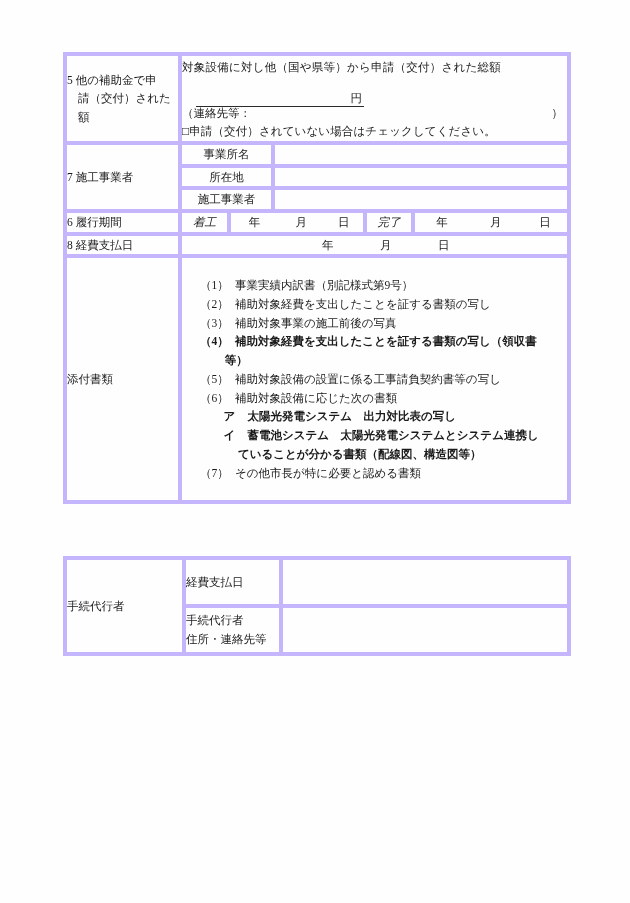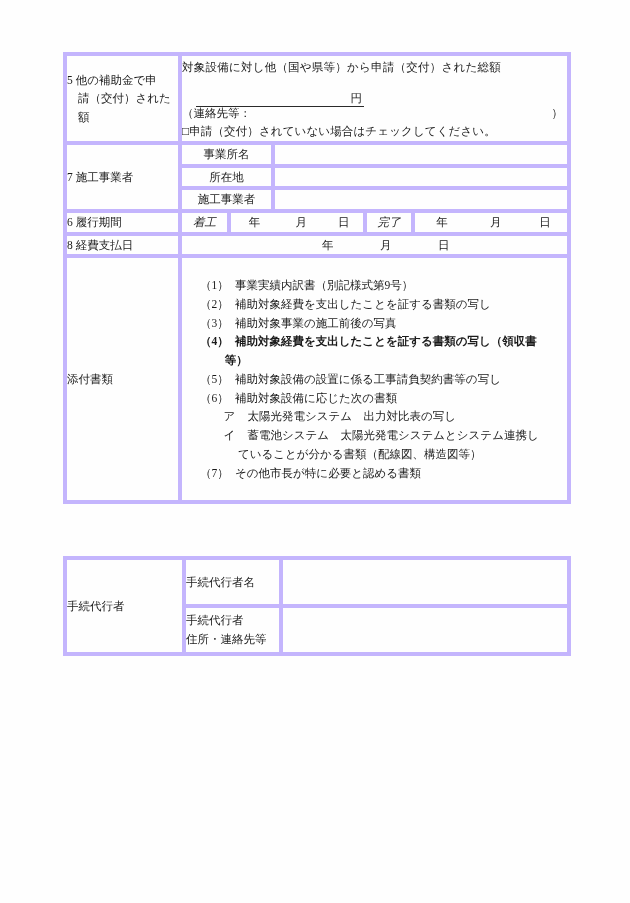--- a/index.html
+++ b/index.html
@@ -169,20 +169,21 @@
     white-space: nowrap;
   }
   .attach-list li.wrapline {
     white-space: normal;
     font-weight: bold;
   }
   .attach-list li.sub {
     padding-left: 3.3em;
     text-indent: -1.25em;
     white-space: normal;
+    font-weight: bold;
   }
   .num { letter-spacing: 0; }
   .gap-sm { display: inline-block; width: 0.55em; }
   .gap-md { display: inline-block; width: 1.05em; }
 
   .agent-lbl { height: 88px; }
 </style>
 </head>
 <body>
 
@@ -302,21 +303,21 @@
     <colgroup>
       <col style="width:119px">
       <col style="width:97px">
       <col style="width:288px">
     </colgroup>
     <tbody>
       <tr>
         <td class="lbl agent-lbl" rowspan="2">
           <span class="lbl-in">手続代行者</span>
         </td>
-        <td class="sublbl sublbl-left" style="height:44px">手続代行者名</td>
+        <td class="sublbl sublbl-left" style="height:44px">経費支払日</td>
         <td class="val"></td>
       </tr>
       <tr>
         <td class="sublbl sublbl-left" style="height:44px">
           <span style="display:block">手続代行者</span>
           <span style="display:block">住所・連絡先等</span>
         </td>
         <td class="val"></td>
       </tr>
     </tbody>

